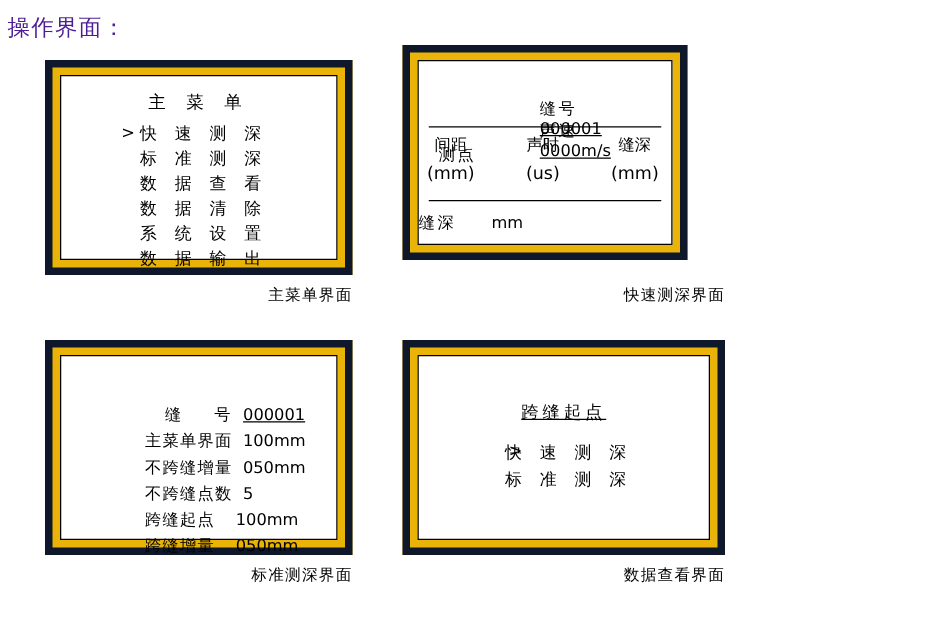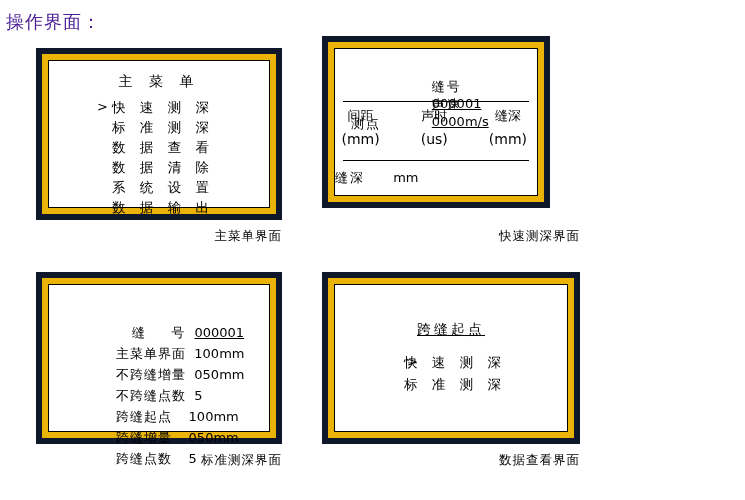--- a/index.html
+++ b/index.html
@@ -226,23 +226,20 @@
       </div>
       <div class="l">
         <span class="k">不跨缝点数</span><span>  </span><span class="v">5</span>
       </div>
       <div class="l">
         <span class="k">跨缝起点</span><span>    </span><span class="v">100mm</span>
       </div>
       <div class="l">
         <span class="k">跨缝增量</span><span>    </span><span class="v">050mm</span>
       </div>
-      <div class="l">
-        <span class="k">跨缝点数</span><span>    </span><span class="v">5</span>
-      </div>
     </div>
   </div>
 </div>
 <div class="caption" id="cap-std">标准测深界面</div>
 
 <div class="panel" id="panel-view">
   <div class="panel-inner">
     <div class="title">跨缝起点</div>
     <div class="opts">
       <div class="opt">

